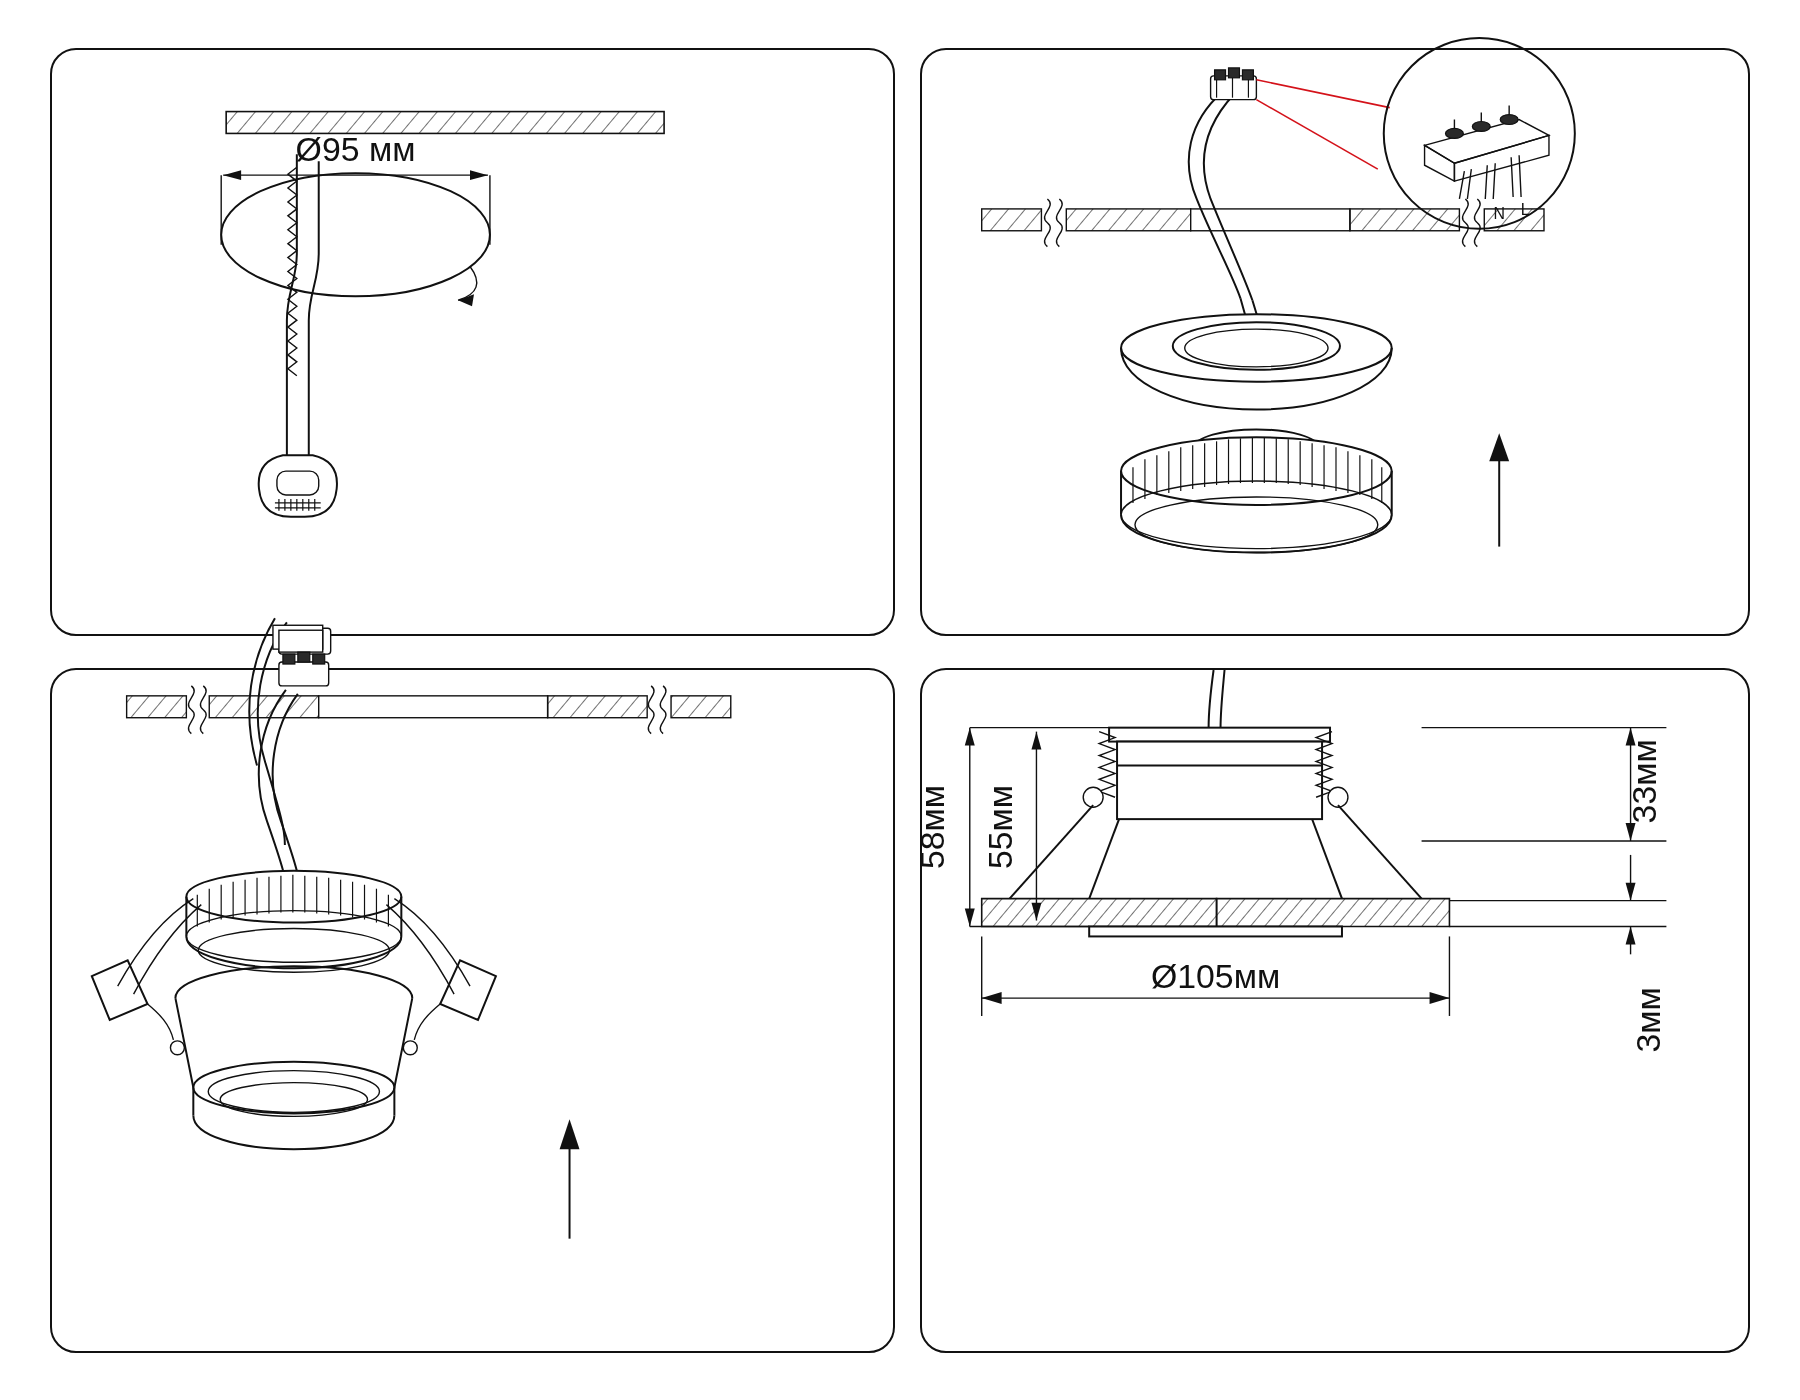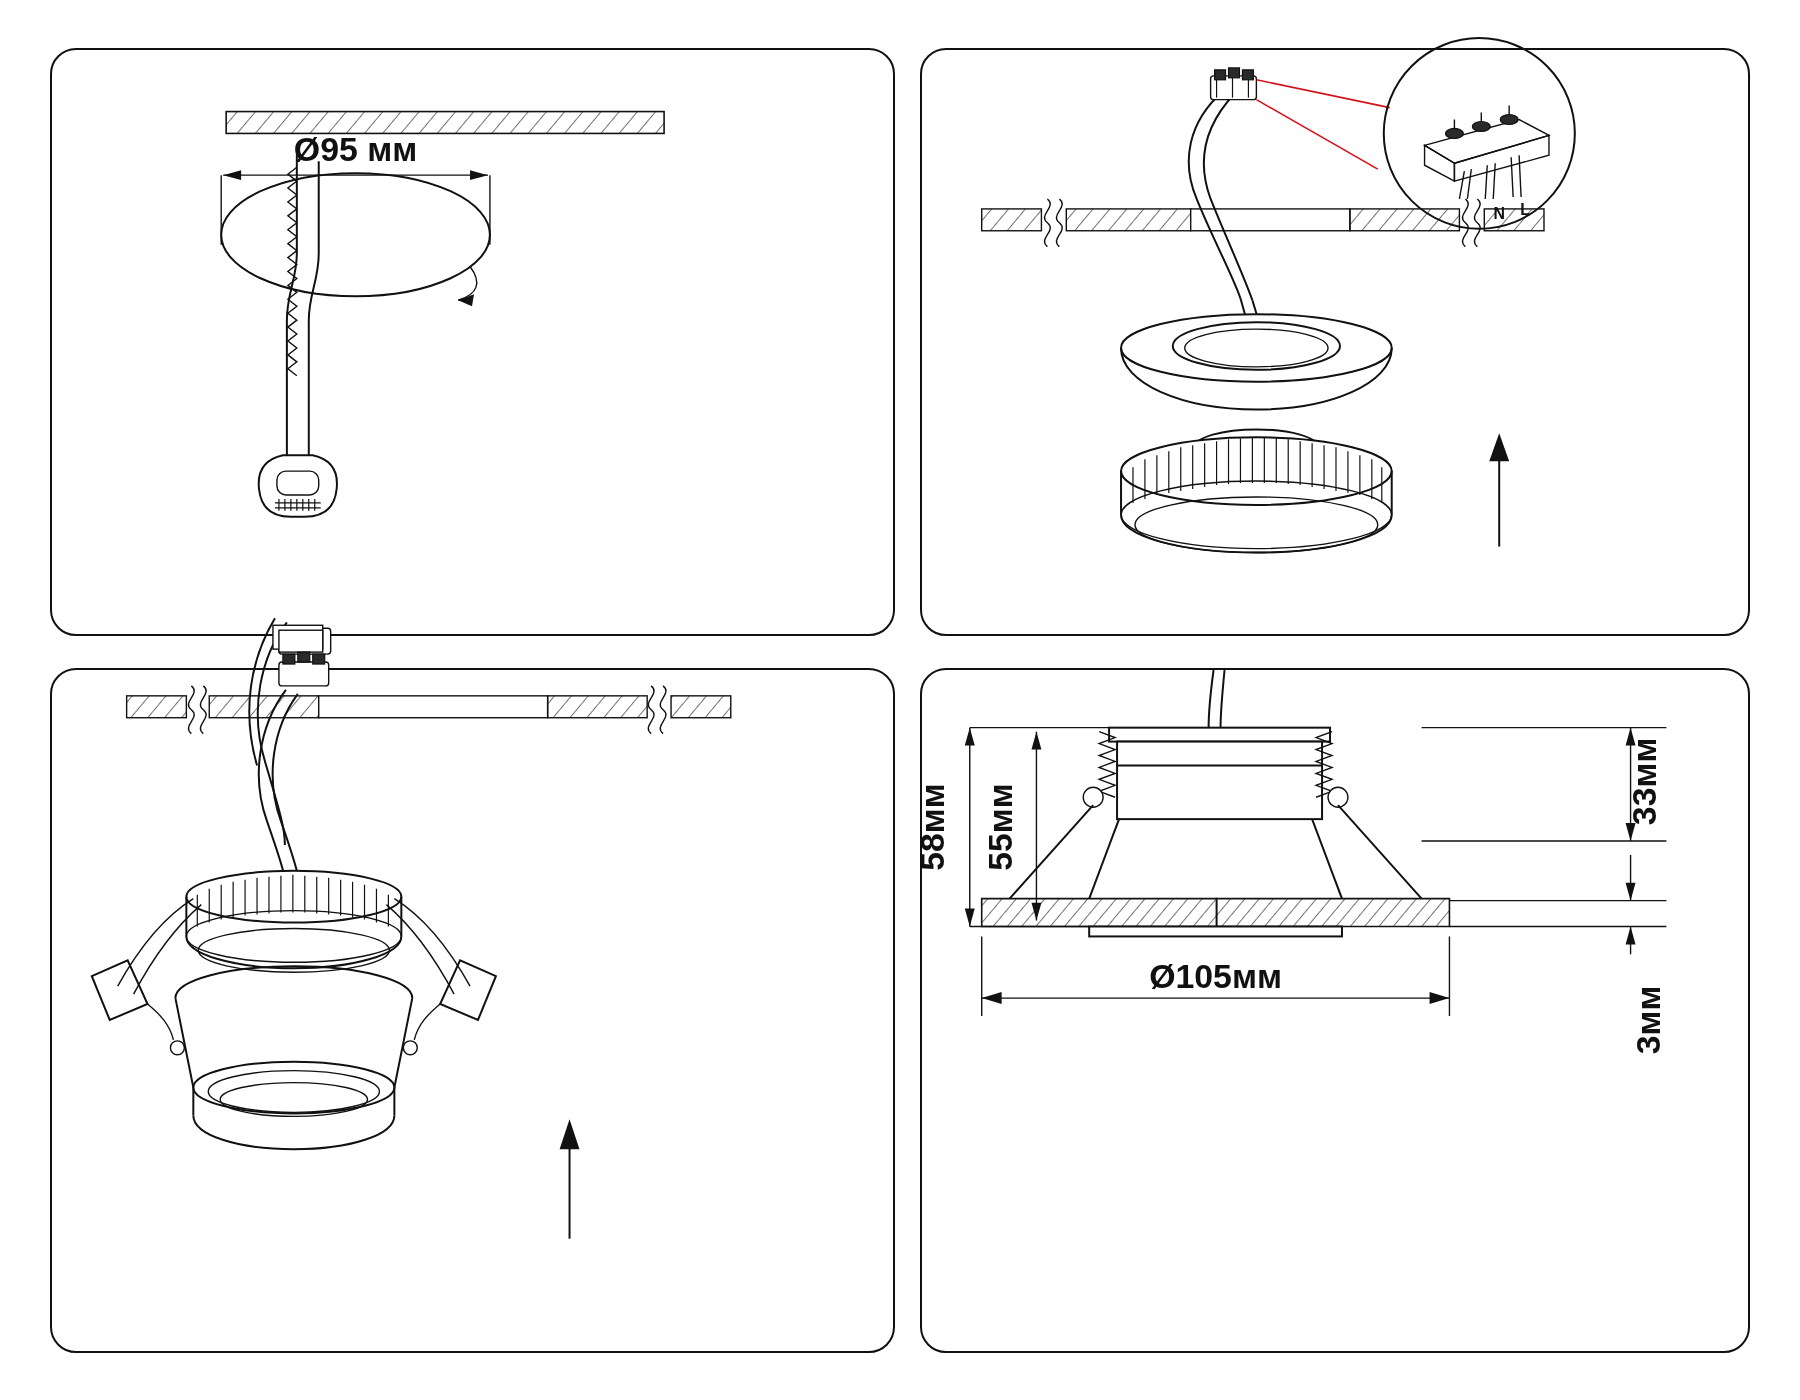--- a/index.html
+++ b/index.html
@@ -11,21 +11,20 @@
     width: 1800px;
     height: 1400px;
     font-family: "Liberation Sans", sans-serif;
     color: #1a1a1a;
     overflow: hidden;
   }
   .sheet {
     position: relative;
     width: 1800px;
     height: 1400px;
-    font-weight: bold;
   }
   .panel {
     position: absolute;
     border: 2px solid #111111;
     border-radius: 26px;
     background: #ffffff;
     box-sizing: border-box;
   }
   #panel-1 { left: 50px;  top: 48px;  width: 845px;  height: 588px; }
   #panel-2 { left: 920px; top: 48px;  width: 830px;  height: 588px; }

